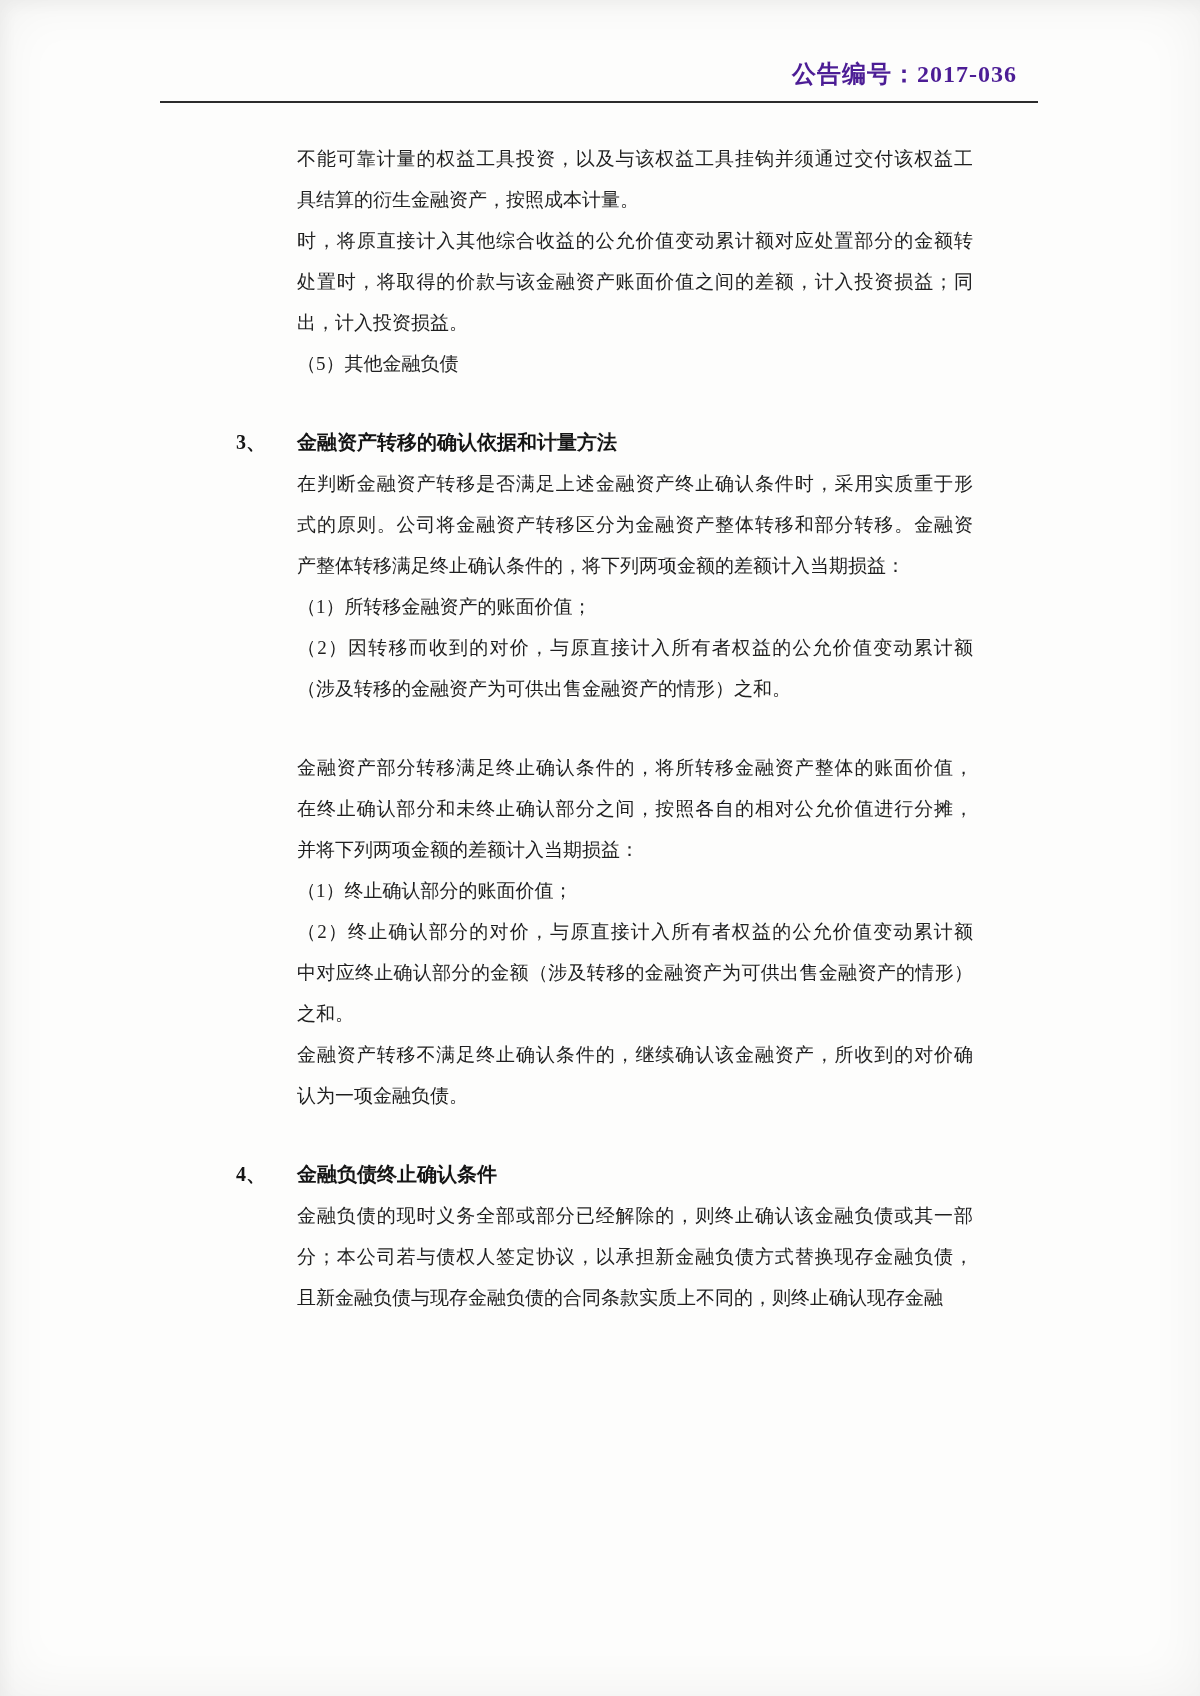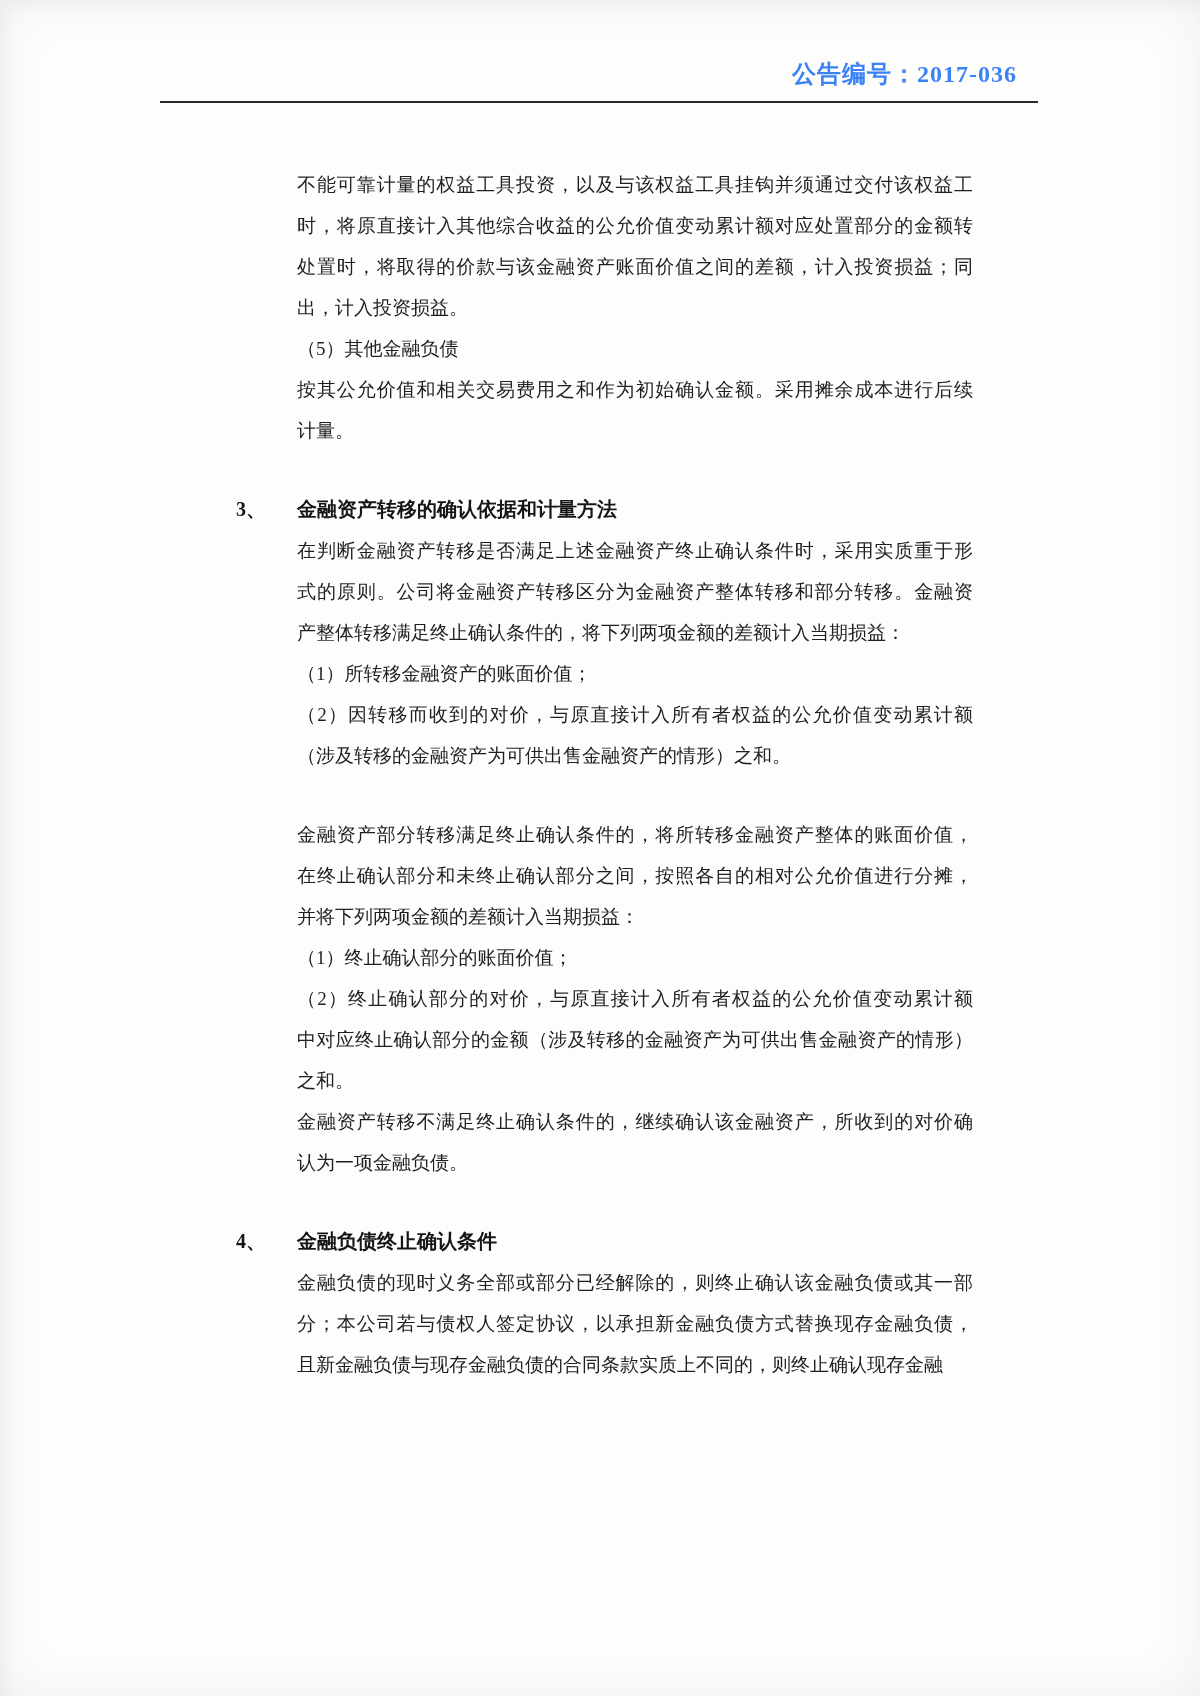--- a/index.html
+++ b/index.html
@@ -19,34 +19,34 @@
     overflow: hidden;
   }
   .doc-number {
     position: absolute;
     top: 58px;
     right: 183px;
     font-size: 24px;
     font-weight: 600;
     letter-spacing: 1px;
     white-space: nowrap;
-    color: #3b82f6;
+    color: #4c1d95;
   }
   .header-rule {
     position: absolute;
     top: 101px;
     left: 160px;
     width: 878px;
     height: 2px;
     background: #2c2c2c;
   }
   .document-body {
     position: absolute;
     left: 297px;
-    top: 164px;
+    top: 138px;
     width: 676px;
     font-size: 19px;
     line-height: 41px;
     color: #1f1f1f;
   }
   .para { margin: 0; }
   .line {
     text-align: justify;
     white-space: normal;
   }
@@ -68,32 +68,29 @@
 </style>
 </head>
 <body>
 
 <div class="page">
   <div class="doc-number">公告编号：2017-036</div>
   <div class="header-rule"></div>
   <div class="document-body">
       <div class="para">
         <div class="line fill">不能可靠计量的权益工具投资，以及与该权益工具挂钩并须通过交付该权益工</div>
+        <div class="line end">具结算的衍生金融资产，按照成本计量。</div>
       </div>
       <div class="para">
         <div class="line fill">时，将原直接计入其他综合收益的公允价值变动累计额对应处置部分的金额转</div>
         <div class="line fill">处置时，将取得的价款与该金融资产账面价值之间的差额，计入投资损益；同</div>
         <div class="line end">出，计入投资损益。</div>
       </div>
       <div class="para">
         <div class="line end">（5）其他金融负债</div>
-      </div>
-      <div class="para">
-        <div class="line fill">按其公允价值和相关交易费用之和作为初始确认金额。采用摊余成本进行后续</div>
-        <div class="line end">计量。</div>
       </div>
       <div class="heading"><span class="hnum">3、</span><span>金融资产转移的确认依据和计量方法</span></div>
       <div class="para">
         <div class="line fill">在判断金融资产转移是否满足上述金融资产终止确认条件时，采用实质重于形</div>
         <div class="line fill">式的原则。公司将金融资产转移区分为金融资产整体转移和部分转移。金融资</div>
         <div class="line end">产整体转移满足终止确认条件的，将下列两项金额的差额计入当期损益：</div>
       </div>
       <div class="para">
         <div class="line end">（1）所转移金融资产的账面价值；</div>
       </div>

